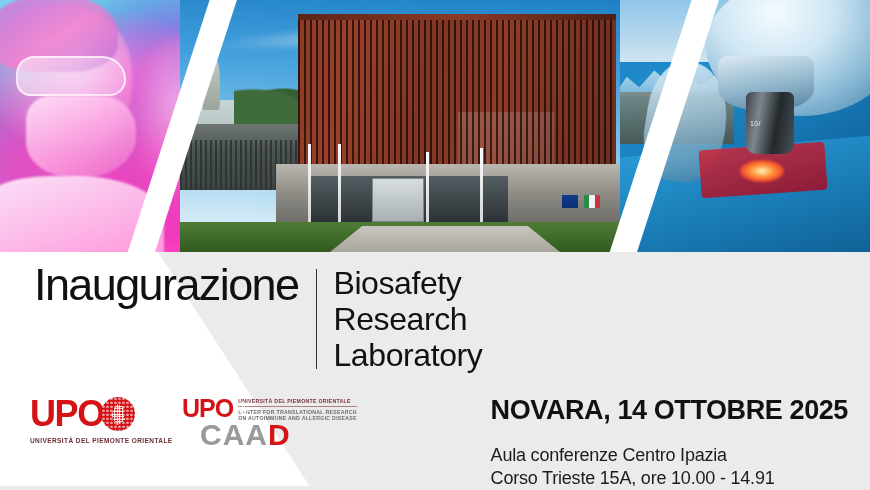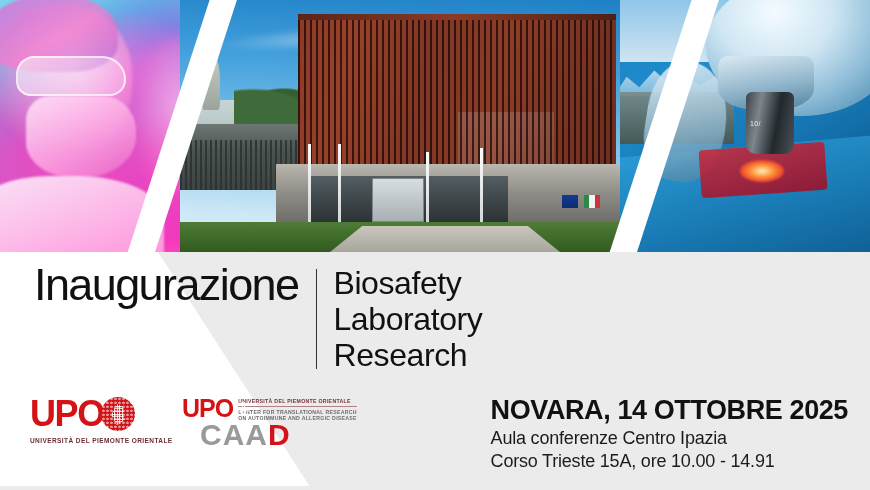--- a/index.html
+++ b/index.html
@@ -318,21 +318,21 @@
 
   
   .event { position:absolute; right:22px; top:396px; text-align:left; }
   .event-date {
     font-size:27px; font-weight:700; color:#111; letter-spacing:-.4px;
     line-height:1.04; white-space:nowrap;
   }
   .event-venue, .event-addr {
     font-size:18px; color:#1c1c1c; letter-spacing:-.2px; line-height:1.28; white-space:nowrap;
   }
-  .event-venue { margin-top:3px; }
+  .event-venue { margin-top:20px; }
 </style>
 </head>
 <body>
 
 <div class="poster">
 
   <div class="photo-band">
 
     <div class="panel panel-left">
       <div class="ppe-bg"></div>
@@ -395,22 +395,22 @@
     <div class="wedge"></div>
   </div>
 
   <div class="title-block">
     <div class="title-main">
       <div>Inaugurazione</div>
     </div>
     <div class="title-rule"></div>
     <div class="title-sub">
       <div>Biosafety</div>
+      <div>Research</div>
       <div>Laboratory</div>
-      <div>Research</div>
     </div>
   </div>
 
   <div class="logos">
 
     <div class="upo-logo">
       <div class="upo-word">
         <span class="upo-letters">UPO</span>
         <span class="upo-dot"></span>
       </div>

